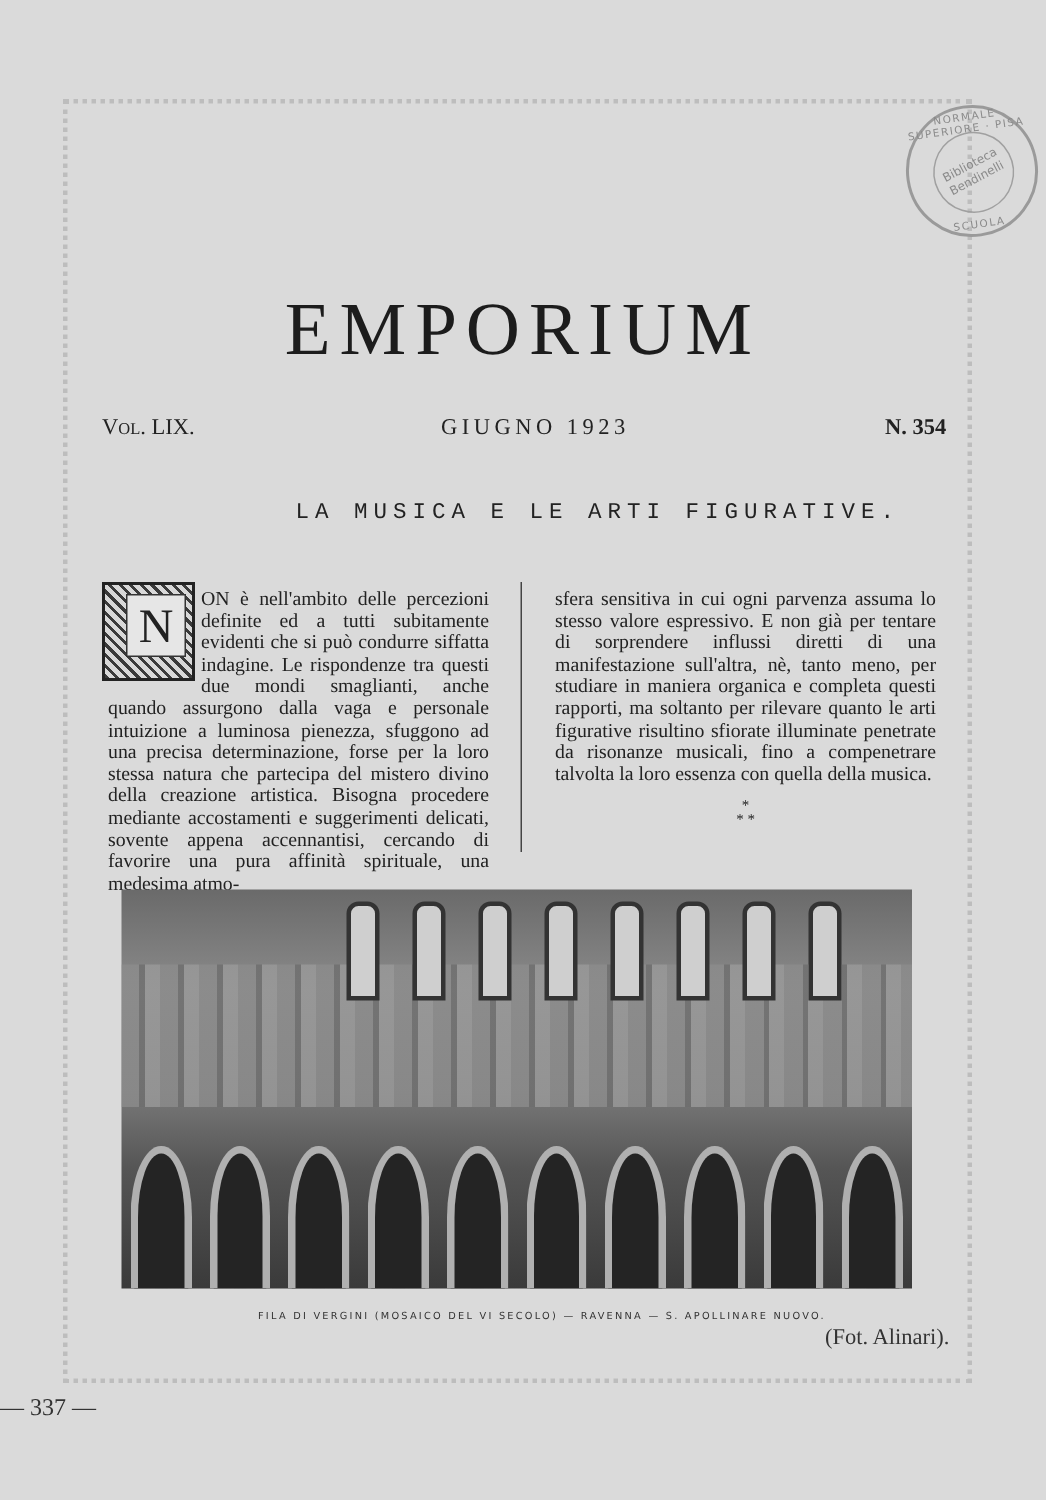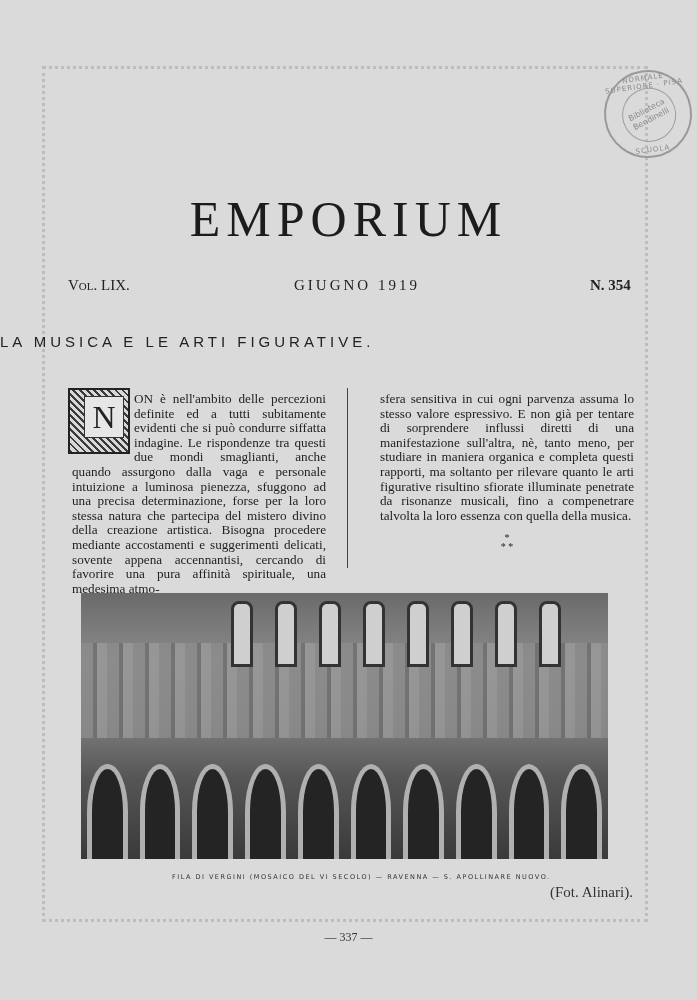--- a/index.html
+++ b/index.html
@@ -32,31 +32,31 @@
   .masthead {
     position:absolute; left:0; top:190px; width:697px; text-align:center;
     font-family:"Liberation Serif", serif; font-size:50px; letter-spacing:6px;
     color:#1c1c1c; font-weight:normal;
   }
   .meta-row { position:absolute; top:256px; font-family:"Liberation Serif", serif; font-size:15px; color:#222;margin-top:21px; }
   .vol { left:68px; font-variant:small-caps; }
   .date { left:294px; letter-spacing:3px; }
   .issue { left:590px; font-weight:bold; }
   .article-title {
-    position:absolute; left:0; top:333px; width:600px; text-align:left;
-    font-family:Liberation Sans, sans-serif; font-size:15px; letter-spacing:4px; color:#222;
+    position:absolute; left:0; top:333px; width:600px; text-align:right;
+    font-family:Liberation Mono, monospace; font-size:15px; letter-spacing:4px; color:#222;
   }
   .col {
     position:absolute; top:388px; width:262px;
     font-family:"Liberation Serif", serif; font-size:13.2px; line-height:14.6px;
     text-align:justify; color:#222;
   }
   .col p { margin:4px;font-family:Liberation Serif, serif; }
   .col-left { left:68px; }
-  .col-right { left:376px; width:262px; }
+  .col-right { left:366px; width:262px; }
   .divider { position:absolute; left:347px; top:388px; width:1px; height:180px; background:#444; }
   .dropcap {
     float:left; width:62px; height:66px; margin:0 4px 0 0;
     border:2px solid #222; box-sizing:border-box; position:relative;
     background:
       repeating-linear-gradient(45deg, #3a3a3a 0 2px, #d8d8d8 2px 5px);
   }
   .dropcap .letter {
     position:absolute; left:14px; top:6px; width:38px; height:40px;
     background:#e6e6e6; border:1px solid #333;
@@ -72,39 +72,39 @@
   .photo .win { width:16px; height:60px; background:#cfcfcf; border-radius:8px 8px 0 0; margin-top:8px; border:3px solid #333; }
   .photo .frieze { position:absolute; left:0; top:50px; width:100%; height:95px;
     background:repeating-linear-gradient(90deg,#8c8c8c 0 12px,#6e6e6e 12px 16px,#9a9a9a 16px 26px); opacity:.8; }
   .photo .arches { position:absolute; left:0; bottom:0; width:100%; height:110px; display:flex; align-items:flex-end; }
   .photo .arch { flex:1; height:90px; margin:0 6px; background:#242424; border-radius:50% 50% 0 0; border:5px solid #b0b0b0; border-bottom:none; }
   .caption {
     position:absolute; left:172px; top:873px; font-family:"DejaVu Sans", sans-serif;
     font-size:6.5px; letter-spacing:1.5px; color:#333; font-variant:small-caps;
   }
   .credit { position:absolute; left:550px; top:884px; font-family:"Liberation Serif", serif; font-size:15px; color:#333; }
-  .page-number { position:absolute; left:0; top:930px; width:697px; text-align:center; font-family:"Liberation Serif", serif; font-size:12px; color:#333; }
+  .page-number { position:absolute; left:0; top:930px; width:697px; text-align:left; font-family:"Liberation Serif", serif; font-size:16px; color:#333; }
 </style>
 </head>
 <body>
 
 <div class="frame"></div>
 
 <div class="stamp">
   <div class="ring">NORMALE SUPERIORE · PISA</div>
   <div class="inner">
     <span>Biblioteca</span>
     <span>Bendinelli</span>
   </div>
   <div class="ring bottom">SCUOLA</div>
 </div>
 
 <div class="masthead">EMPORIUM</div>
 <div class="meta-row vol">Vol. LIX.</div>
-<div class="meta-row date">GIUGNO 1919</div>
+<div class="meta-row date">GIUGNO 1923</div>
 <div class="meta-row issue">N. 354</div>
 
 <div class="article-title">LA MUSICA E LE ARTI FIGURATIVE.</div>
 
 <div class="col col-left">
   <div class="dropcap">
     <div class="letter">N</div>
   </div>
   <p>ON è nell'ambito delle percezioni definite ed a tutti subitamente evidenti che si può condurre siffatta indagine. Le rispondenze tra questi due mondi smaglianti, anche quando assurgono dalla vaga e personale intuizione a luminosa pienezza, sfuggono ad una precisa determinazione, forse per la loro stessa natura che partecipa del mistero divino della creazione artistica. Bisogna procedere mediante accostamenti e suggerimenti delicati, sovente appena accennantisi, cercando di favorire una pura affinità spirituale, una medesima atmo-</p>
 </div>

